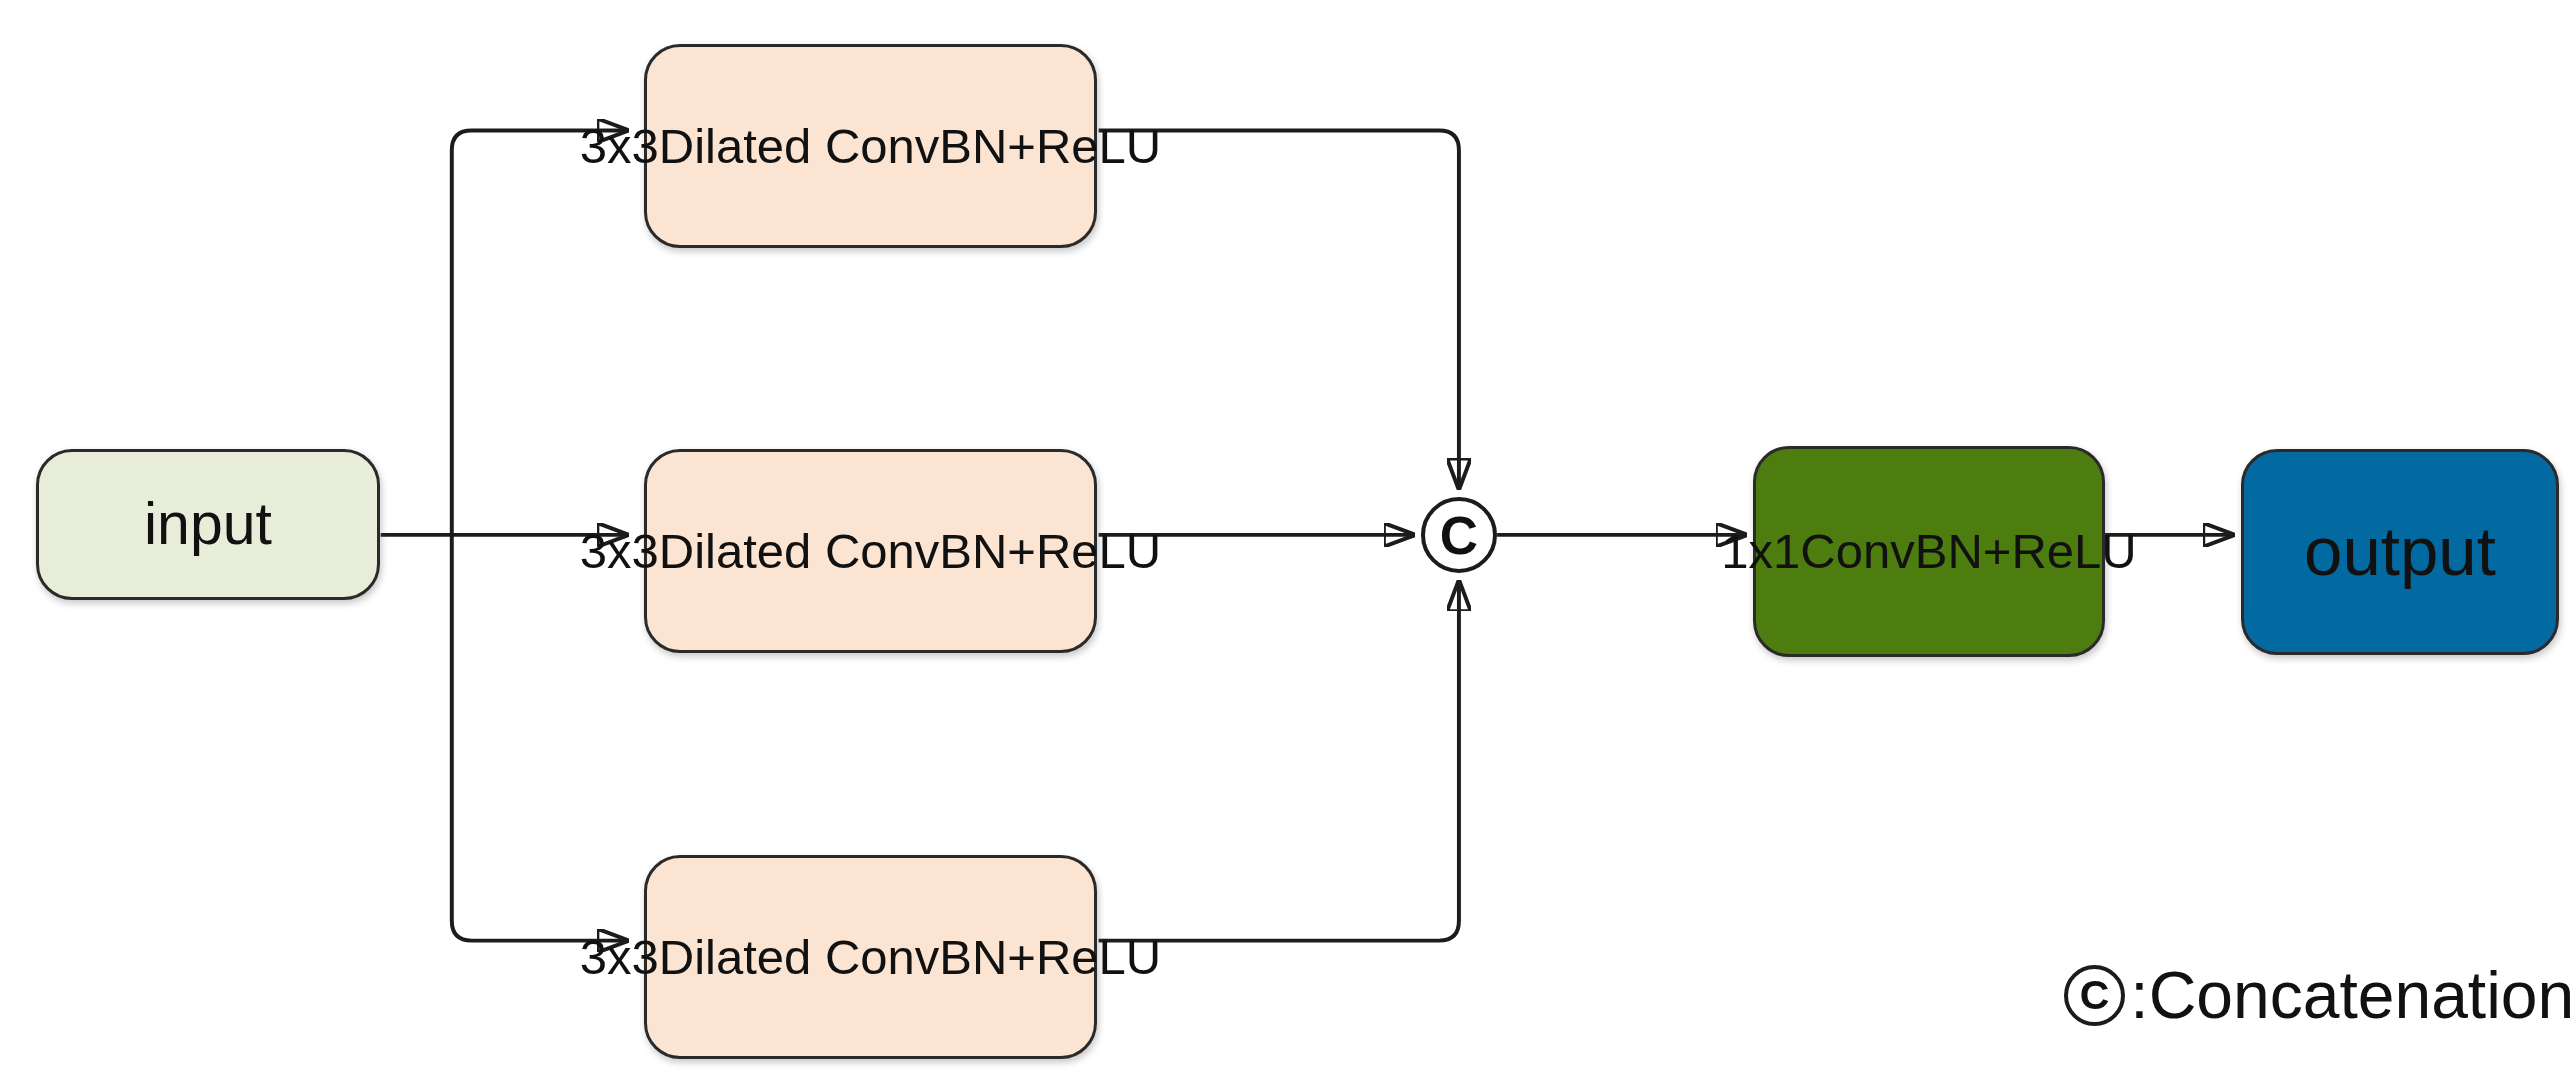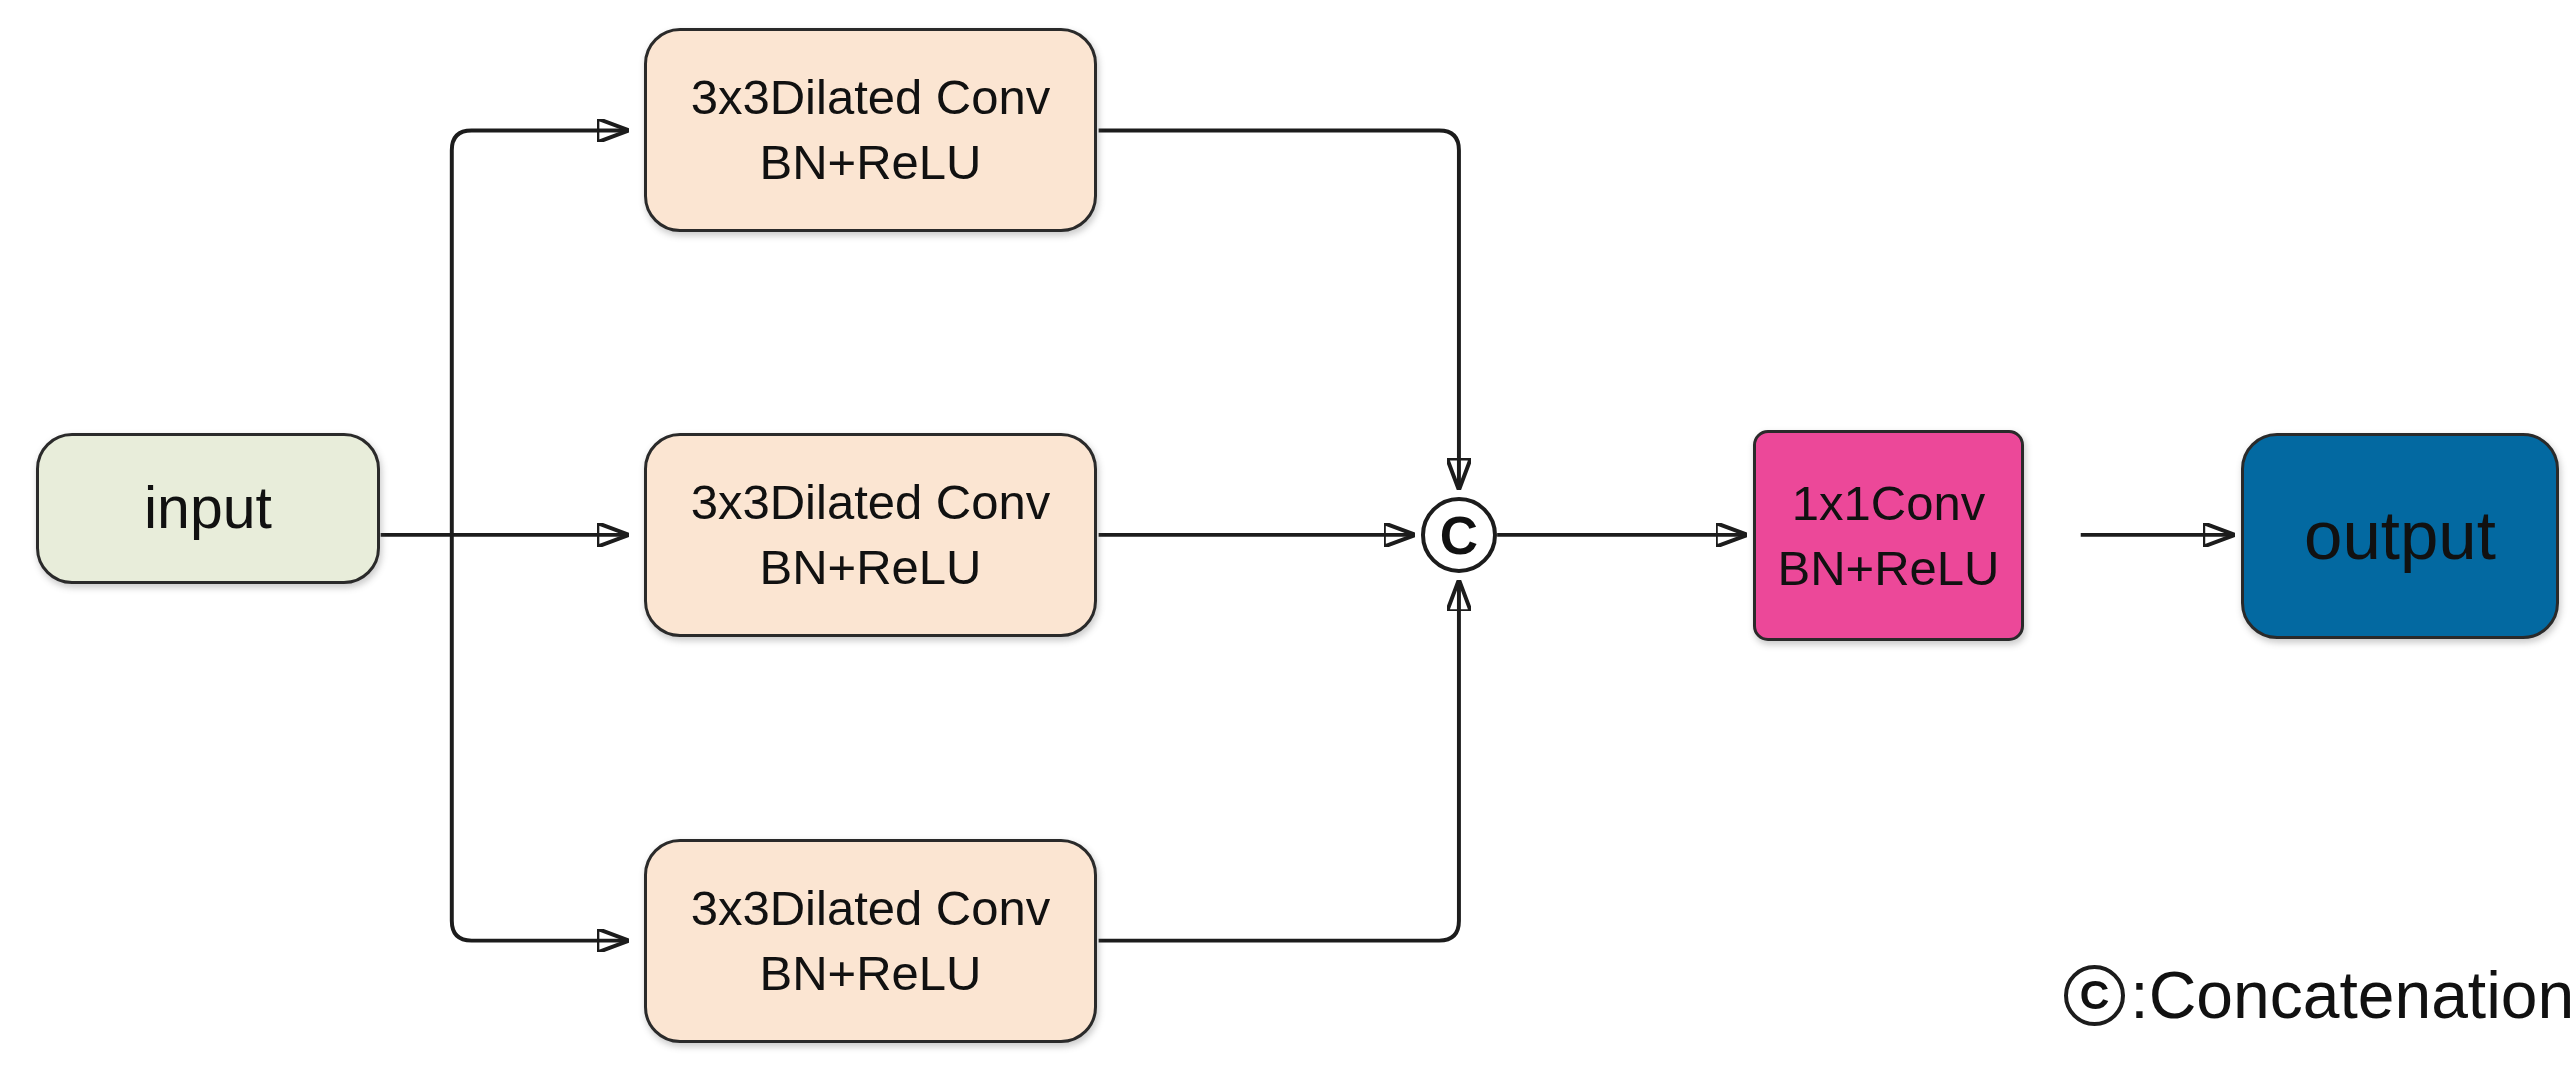--- a/index.html
+++ b/index.html
@@ -14,37 +14,38 @@
   }
   .wires { position: absolute; left: 0; top: 0; width: 2576px; height: 1073px; }
   .wires path { stroke: #1c1c1c; stroke-width: 6; fill: none; }
 
   .node {
     position: absolute;
     box-sizing: border-box;
     border: 3.3px solid #2a2a2a;
     border-radius: 36px;
     display: flex;
-    flex-direction: column;
+    flex-direction: row;
     align-items: center;
     justify-content: center;
     text-align: left;
     box-shadow: 1.3px 3.3px 6.6px rgba(90,90,90,0.30);
+    margin-top: 16px;
   }
   .node span { display: block; line-height: 1.32; white-space: nowrap; }
 
   .node-input  { left: 36px;  top: 433px;  width: 344px; height: 151px; background: #e8edda; font-size: 59px; }
   .node-output { left: 2241px; top: 433px; width: 318px; height: 206px; background: #0369a1; font-size: 69px; }
 
   .node-conv   { left: 644px; width: 453px; height: 204px; background: #fbe5d2; font-size: 49px; }
   .conv-1 { top: 28px; }
   .conv-2 { top: 433px; }
   .conv-3 { top: 839px; }
 
-  .node-conv1x1 { left: 1753px; top: 430px; width: 271px; height: 211px; background: #ec4899; font-size: 49px; border-radius: 15px; }
+  .node-conv1x1 { left: 1753px; top: 430px; width: 352px; height: 211px; background: #4d7c0f; font-size: 49px; }
 
   .concat-circle {
     position: absolute;
     left: 1421px; top: 497px;
     width: 76px; height: 76px;
     box-sizing: border-box;
     background: #ffffff;
     border: 4.6px solid #1c1c1c;
     border-radius: 50%;
     display: flex; align-items: center; justify-content: center;

